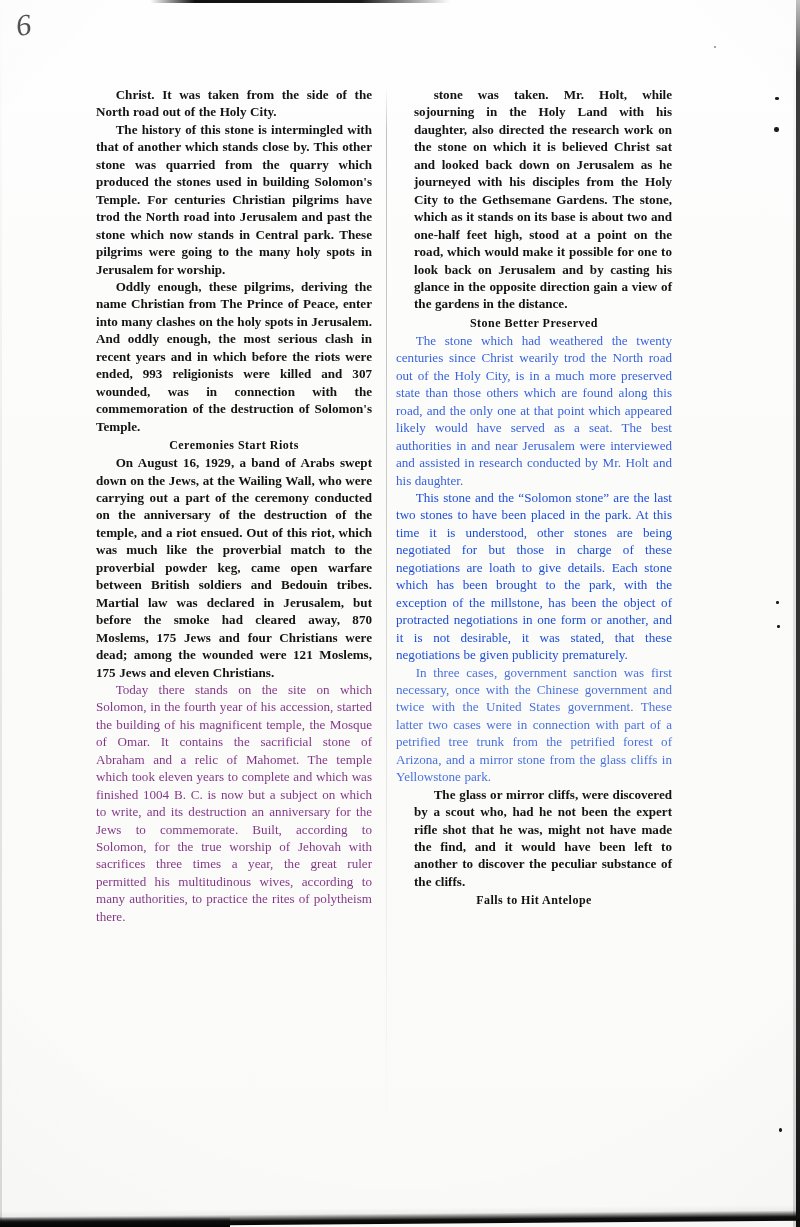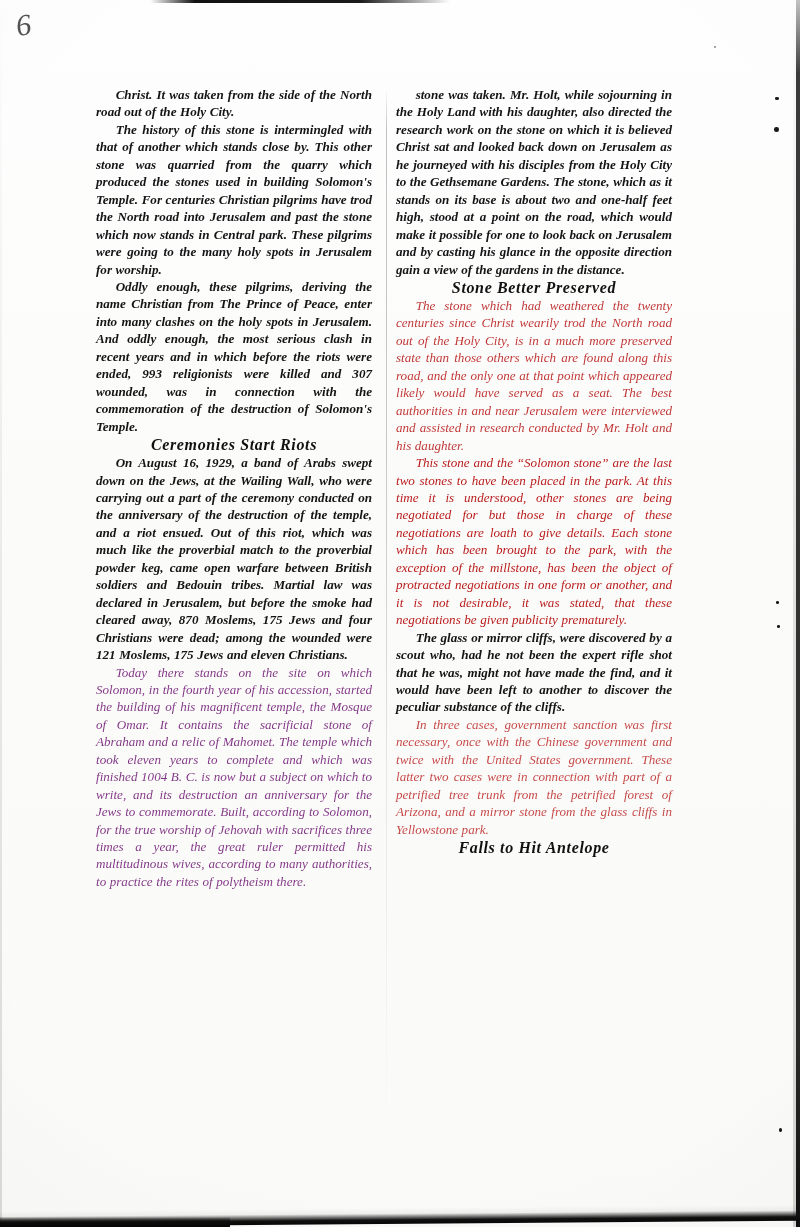--- a/index.html
+++ b/index.html
@@ -72,21 +72,20 @@
     letter-spacing: 0;
   }
   
   #clipping {
     position: absolute;
     left: 96px;
     top: 86px;
     width: 588px;
     display: flex;
     gap: 0;
-    font-style: italic;
   }
   .col {
     width: 288px;
     box-sizing: border-box;
   }
   #col-left { padding-right: 12px; }
   #col-right { padding-left: 12px; }
   #col-divider {
     position: absolute;
     left: 386px;
@@ -103,32 +102,32 @@
     line-height: 17.45px;
     text-align: justify;
     text-indent: 1.5em;
     color: #1a1a1a;
     word-spacing: 0.02em;
     hyphens: manual;
   }
   h3.subhead {
     margin: 1px 0 0 0;
     font-family: "Liberation Serif", serif;
-    font-size: 16px;
+    font-size: 12px;
     line-height: 18px;
     font-weight: bold;
     text-align: center;
     color: #111111;
     letter-spacing: 0.04em;
   }
   
   #col-left p.para { font-weight: bold; color: #141414; }
   #col-left p.para.light { font-weight: normal; color: #701a75; }
-  #col-right p.para { color: #b91c1c; }
-  #col-right p.para.heavy { font-weight: bold; color: #141414; }
+  #col-right p.para { color: #1d4ed8; }
+  #col-right p.para.heavy { font-weight: bold; color: #141414; margin-left: 18px; }
   
   .faded { opacity: 0.88; }
   .faded2 { opacity: 0.8; }
   
   .speck {
     position: absolute;
     background: #1a1a1a;
     border-radius: 45%;
     pointer-events: none;
   }
@@ -167,19 +166,19 @@
       <h3 class="subhead">Ceremonies Start Riots</h3>
       <p class="para">On August 16, 1929, a band of Arabs swept down on the Jews, at the Wailing Wall, who were carrying out a part of the ceremony conducted on the anniversary of the destruction of the temple, and a riot ensued. Out of this riot, which was much like the proverbial match to the proverbial powder keg, came open warfare between British soldiers and Bedouin tribes. Martial law was declared in Jerusalem, but before the smoke had cleared away, 870 Moslems, 175 Jews and four Christians were dead; among the wounded were 121 Moslems, 175 Jews and eleven Christians.</p>
       <p class="para light faded">Today there stands on the site on which Solomon, in the fourth year of his accession, started the building of his magnificent temple, the Mosque of Omar. It contains the sacrificial stone of Abraham and a relic of Mahomet. The temple which took eleven years to complete and which was finished 1004 B. C. is now but a subject on which to write, and its destruction an anniversary for the Jews to commemorate. Built, according to Solomon, for the true worship of Jehovah with sacrifices three times a year, the great ruler permitted his multitudinous wives, according to many authorities, to practice the rites of polytheism there.</p>
     </div>
 
     <div class="col" id="col-right">
       <p class="para heavy">stone was taken. Mr. Holt, while sojourning in the Holy Land with his daughter, also directed the research work on the stone on which it is believed Christ sat and looked back down on Jerusalem as he journeyed with his disciples from the Holy City to the Gethsemane Gardens. The stone, which as it stands on its base is about two and one-half feet high, stood at a point on the road, which would make it possible for one to look back on Jerusalem and by casting his glance in the opposite direction gain a view of the gardens in the distance.</p>
       <h3 class="subhead">Stone Better Preserved</h3>
       <p class="para faded">The stone which had weathered the twenty centuries since Christ wearily trod the North road out of the Holy City, is in a much more preserved state than those others which are found along this road, and the only one at that point which appeared likely would have served as a seat. The best authorities in and near Jerusalem were interviewed and assisted in research conducted by Mr. Holt and his daughter.</p>
       <p class="para">This stone and the “Solomon stone” are the last two stones to have been placed in the park. At this time it is understood, other stones are being negotiated for but those in charge of these negotiations are loath to give details. Each stone which has been brought to the park, with the exception of the millstone, has been the object of protracted negotiations in one form or another, and it is not desirable, it was stated, that these negotiations be given publicity prematurely.</p>
+      <p class="para faded2">In three cases, government sanction was first necessary, once with the Chinese government and twice with the United States government. These latter two cases were in connection with part of a petrified tree trunk from the petrified forest of Arizona, and a mirror stone from the glass cliffs in Yellowstone park.</p>
       <p class="para heavy">The glass or mirror cliffs, were discovered by a scout who, had he not been the expert rifle shot that he was, might not have made the find, and it would have been left to another to discover the peculiar substance of the cliffs.</p>
-      <p class="para faded2">In three cases, government sanction was first necessary, once with the Chinese government and twice with the United States government. These latter two cases were in connection with part of a petrified tree trunk from the petrified forest of Arizona, and a mirror stone from the glass cliffs in Yellowstone park.</p>
       <h3 class="subhead">Falls to Hit Antelope</h3>
     </div>
 
   </div>
 </div>
 
 </body></html>

